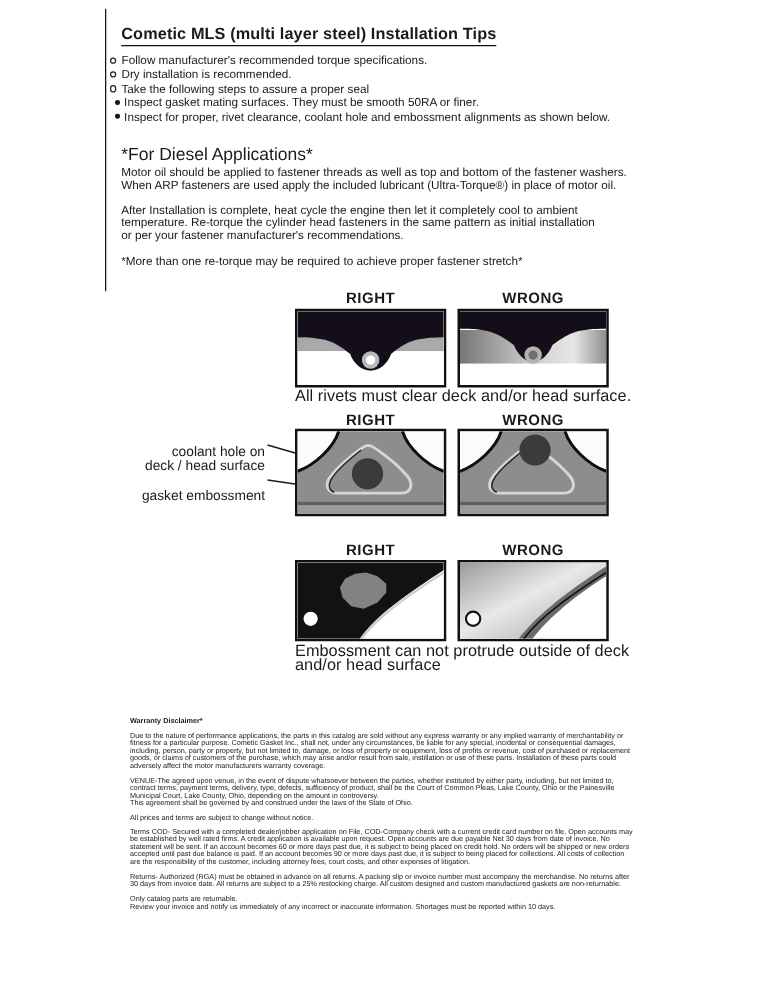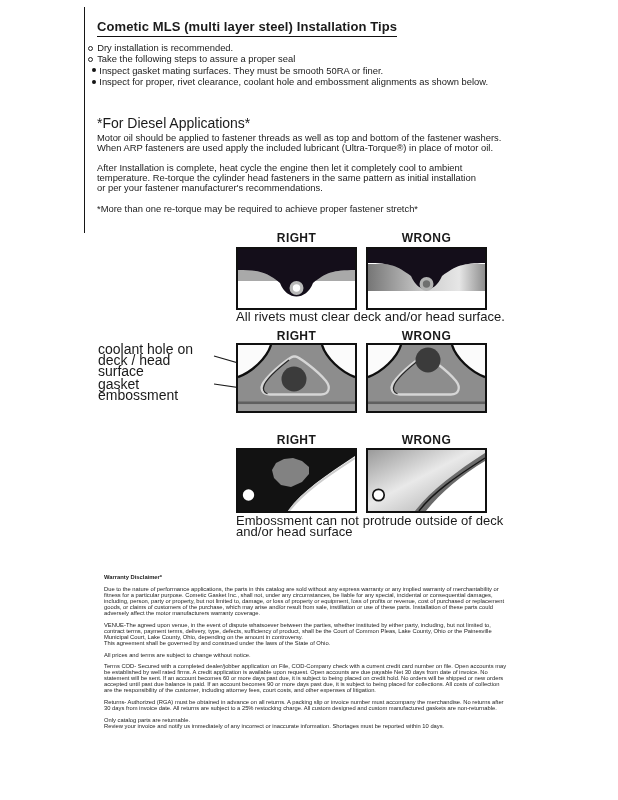--- a/index.html
+++ b/index.html
@@ -15,36 +15,40 @@
             margin:3.6px 4px 0 0;flex:none;}
   .f-bullet{width:3.8px;height:3.8px;background:#151515;border-radius:50%;
             margin:3.6px 3.5px 0 0;flex:none;}
   .sub{margin-left:4px;}
   .h2{font-size:14px;font-weight:normal;}
   .para{font-size:9.4px;line-height:10px;white-space:pre-line;width:436px;}
   .dg-h{font-size:12px;font-weight:bold;letter-spacing:.4px;width:121px;text-align:center;}
   .dg-box{width:121px;border:2px solid #101010;box-sizing:border-box;background:#fff;}
   .dg-box svg{display:block;}
   .cap{font-size:13px;letter-spacing:.05px;white-space:pre-line;line-height:10.8px;}
-  .lbl{font-size:14px;line-height:11px;text-align:left;width:114px;white-space:pre-line;}
+  .lbl{font-size:11px;line-height:11px;text-align:right;width:114px;white-space:pre-line;margin-top:13px;}
   .warr{font-size:5.8px;line-height:6px;width:424px;color:#1c1c1c;}
   .warr .w-h{font-weight:bold;margin-bottom:6px;}
   .warr .w-p{white-space:pre-line;margin-bottom:5.8px;}
   .footer-code{font-size:11.5px;letter-spacing:.2px;}
 </style>
 </head>
 <body>
 
 <div class="page">
 
   <div class="abs left-rule" style="left:84px;top:7px;height:226px"></div>
 
   <div class="abs title" style="left:97px;top:19px">Cometic MLS (multi layer steel) Installation Tips</div>
 
   <div class="abs bullets" style="left:88px;top:42px">
+    <div class="b-row">
+      <span class="o-bullet"></span>
+      <span>Follow manufacturer's recommended torque specifications.</span>
+    </div>
     <div class="b-row">
       <span class="o-bullet"></span>
       <span>Dry installation is recommended.</span>
     </div>
     <div class="b-row">
       <span class="o-bullet"></span>
       <span>Take the following steps to assure a proper seal</span>
     </div>
     <div class="b-row sub">
       <span class="f-bullet"></span>

